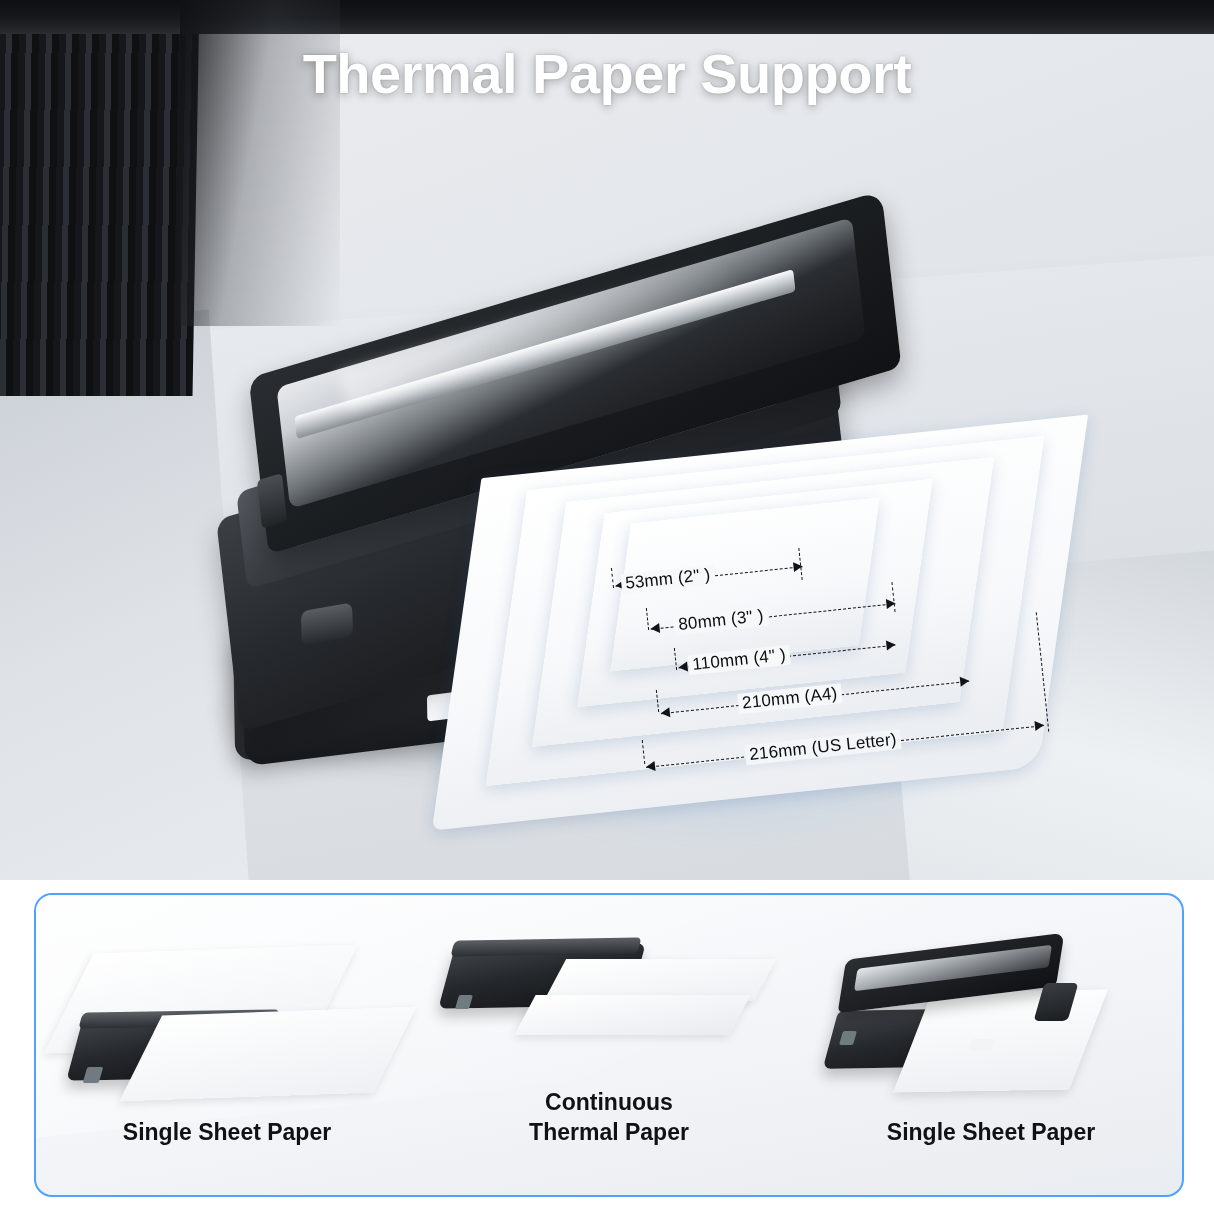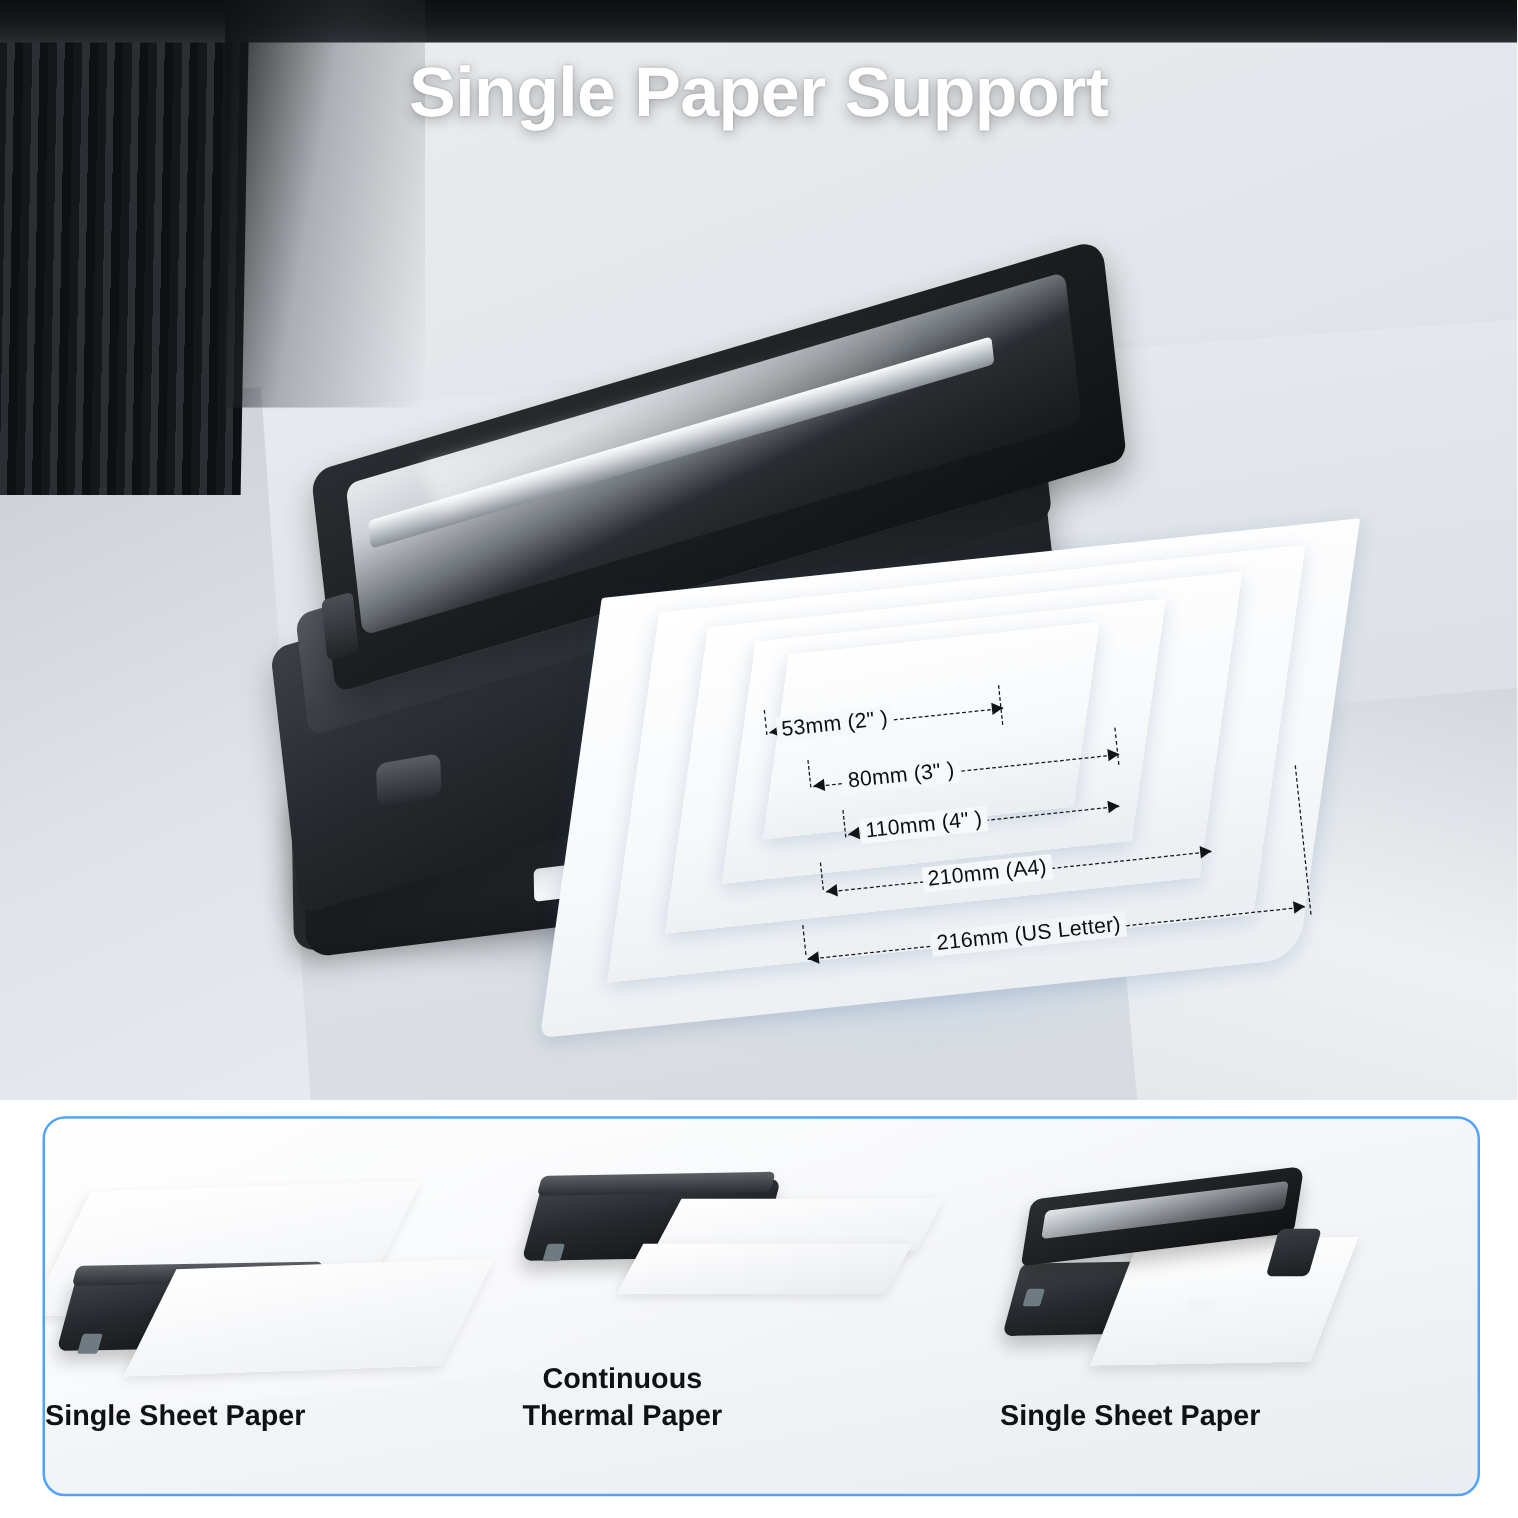--- a/index.html
+++ b/index.html
@@ -319,21 +319,21 @@
     position: absolute;
     left: 0; top: 0;
     width: 1146px; height: 300px;
     display: flex;
   }
   .col {
     position: relative;
     flex: 1;
     display: flex;
     flex-direction: column;
-    align-items: flex-start;
+    align-items: center;
     justify-content: flex-end;
     padding-bottom: 48px;
   }
   .col .cap {
     font-size: 23px;
     font-weight: bold;
     color: #0f1113;
     text-align: center;
     line-height: 1.28;
   }
@@ -574,21 +574,21 @@
     <div class="tick" style="left:612px; top:568px; height:20px; transform:rotate(-6deg);"></div>
     <div class="tick" style="left:800px; top:548px; height:32px; transform:rotate(-6deg);"></div>
     <div class="tick" style="left:647px; top:608px; height:22px; transform:rotate(-6deg);"></div>
     <div class="tick" style="left:893px; top:582px; height:30px; transform:rotate(-6deg);"></div>
     <div class="tick" style="left:675px; top:648px; height:22px; transform:rotate(-6deg);"></div>
     <div class="tick" style="left:1042px; top:612px; height:120px; transform:rotate(-6deg);"></div>
     <div class="tick" style="left:657px; top:690px; height:22px; transform:rotate(-6deg);"></div>
     <div class="tick" style="left:643px; top:740px; height:24px; transform:rotate(-6deg);"></div>
 
     <div class="headline">
-      <span class="l2">Single Paper Support</span>
+      <span class="l2">Thermal Paper Support</span>
     </div>
   </div>
 
   <div class="panel">
     <div class="panel-gloss"></div>
     <div class="cols">
 
       <div class="col">
         <div class="fig">
           <div class="f1-sheet"></div>

